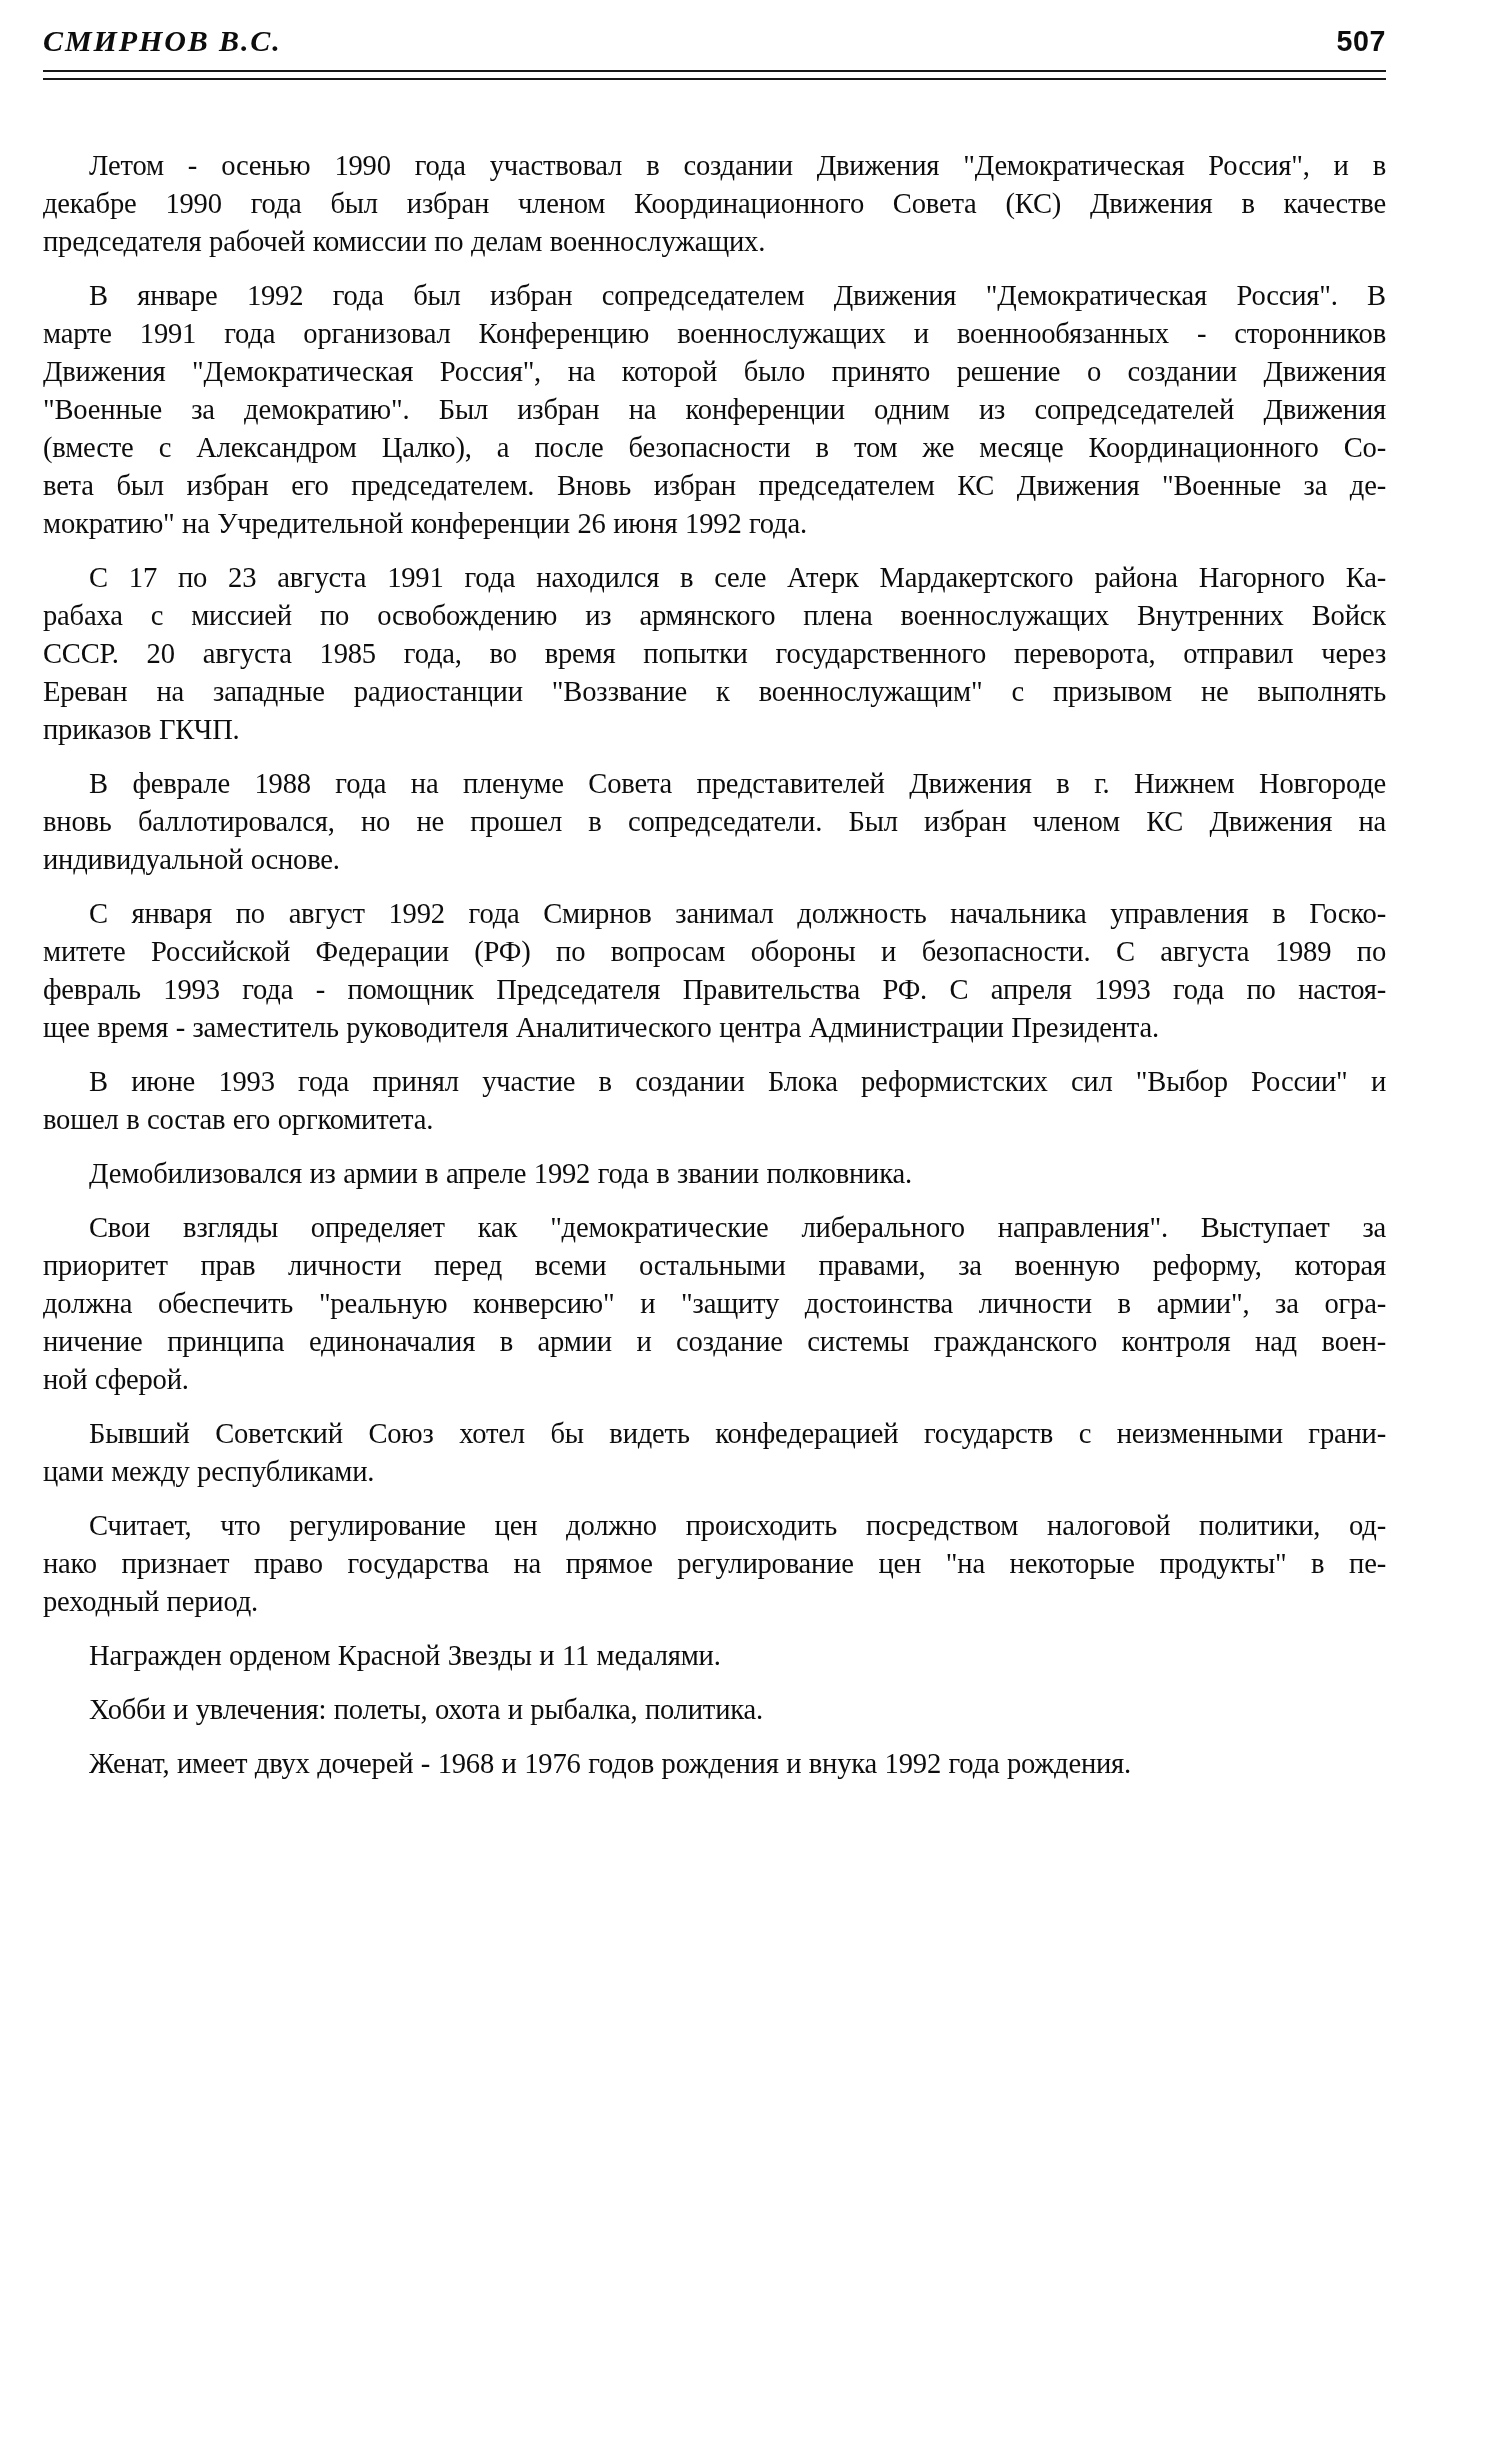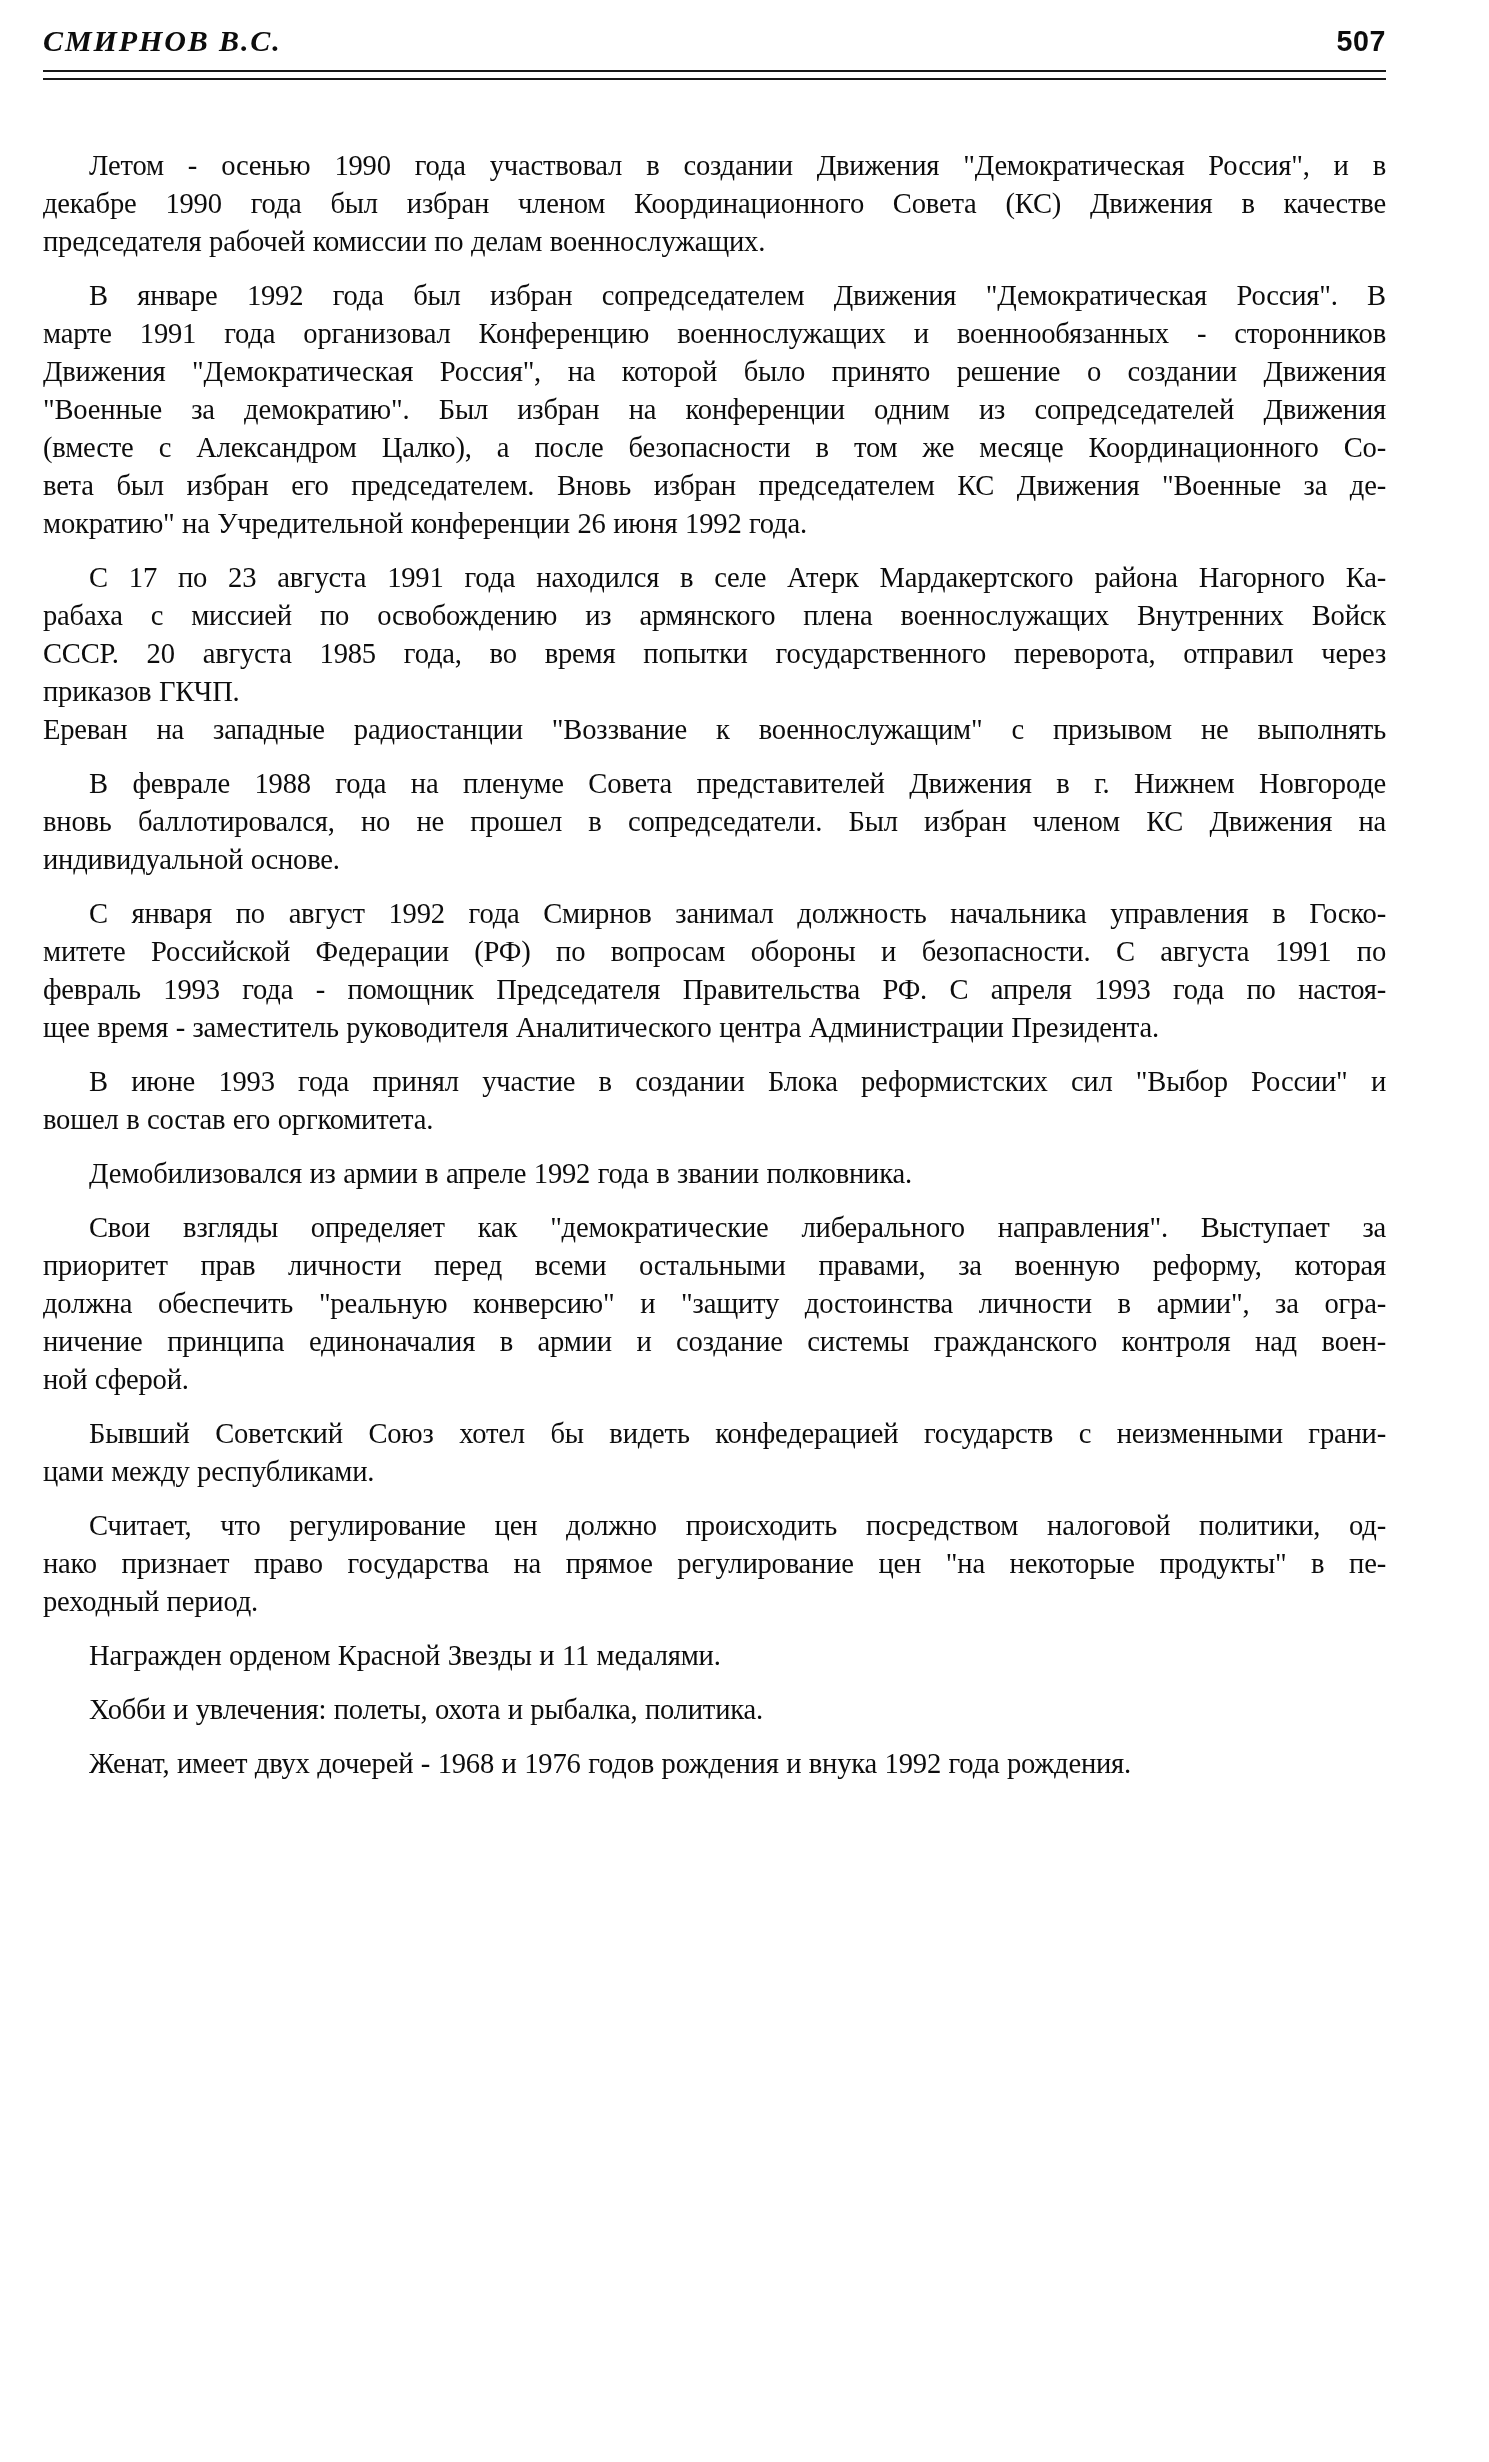--- a/index.html
+++ b/index.html
@@ -86,27 +86,27 @@
       <div class="line indent">В январе 1992 года был избран сопредседателем Движения "Демократическая Россия". В</div>
       <div class="line">марте 1991 года организовал Конференцию военнослужащих и военнообязанных - сторонников</div>
       <div class="line">Движения "Демократическая Россия", на которой было принято решение о создании Движения</div>
       <div class="line">"Военные за демократию". Был избран на конференции одним из сопредседателей Движения</div>
       <div class="line">(вместе с Александром Цалко), а после безопасности в том же месяце Координационного Со-</div>
       <div class="line">вета был избран его председателем. Вновь избран председателем КС Движения "Военные за де-</div>
       <div class="line pend">мократию" на Учредительной конференции 26 июня 1992 года.</div>
       <div class="line indent">С 17 по 23 августа 1991 года находился в селе Атерк Мардакертского района Нагорного Ка-</div>
       <div class="line">рабаха с миссией по освобождению из армянского плена военнослужащих Внутренних Войск</div>
       <div class="line">СССР. 20 августа 1985 года, во время попытки государственного переворота, отправил через</div>
+      <div class="line">Ереван на западные радиостанции "Воззвание к военнослужащим" с призывом не выполнять</div>
       <div class="line pend">приказов ГКЧП.</div>
-      <div class="line">Ереван на западные радиостанции "Воззвание к военнослужащим" с призывом не выполнять</div>
       <div class="line indent">В феврале 1988 года на пленуме Совета представителей Движения в г. Нижнем Новгороде</div>
       <div class="line">вновь баллотировался, но не прошел в сопредседатели. Был избран членом КС Движения на</div>
       <div class="line pend">индивидуальной основе.</div>
       <div class="line indent">С января по август 1992 года Смирнов занимал должность начальника управления в Госко-</div>
-      <div class="line">митете Российской Федерации (РФ) по вопросам обороны и безопасности. С августа 1991 по</div>
+      <div class="line">митете Российской Федерации (РФ) по вопросам обороны и безопасности. С августа 1989 по</div>
       <div class="line">февраль 1993 года - помощник Председателя Правительства РФ. С апреля 1993 года по настоя-</div>
       <div class="line pend">щее время - заместитель руководителя Аналитического центра Администрации Президента.</div>
       <div class="line indent">В июне 1993 года принял участие в создании Блока реформистских сил "Выбор России" и</div>
       <div class="line pend">вошел в состав его оргкомитета.</div>
       <div class="line indent pend">Демобилизовался из армии в апреле 1992 года в звании полковника.</div>
       <div class="line indent">Свои взгляды определяет как "демократические либерального направления". Выступает за</div>
       <div class="line">приоритет прав личности перед всеми остальными правами, за военную реформу, которая</div>
       <div class="line">должна обеспечить "реальную конверсию" и "защиту достоинства личности в армии", за огра-</div>
       <div class="line">ничение принципа единоначалия в армии и создание системы гражданского контроля над воен-</div>
       <div class="line pend">ной сферой.</div>

